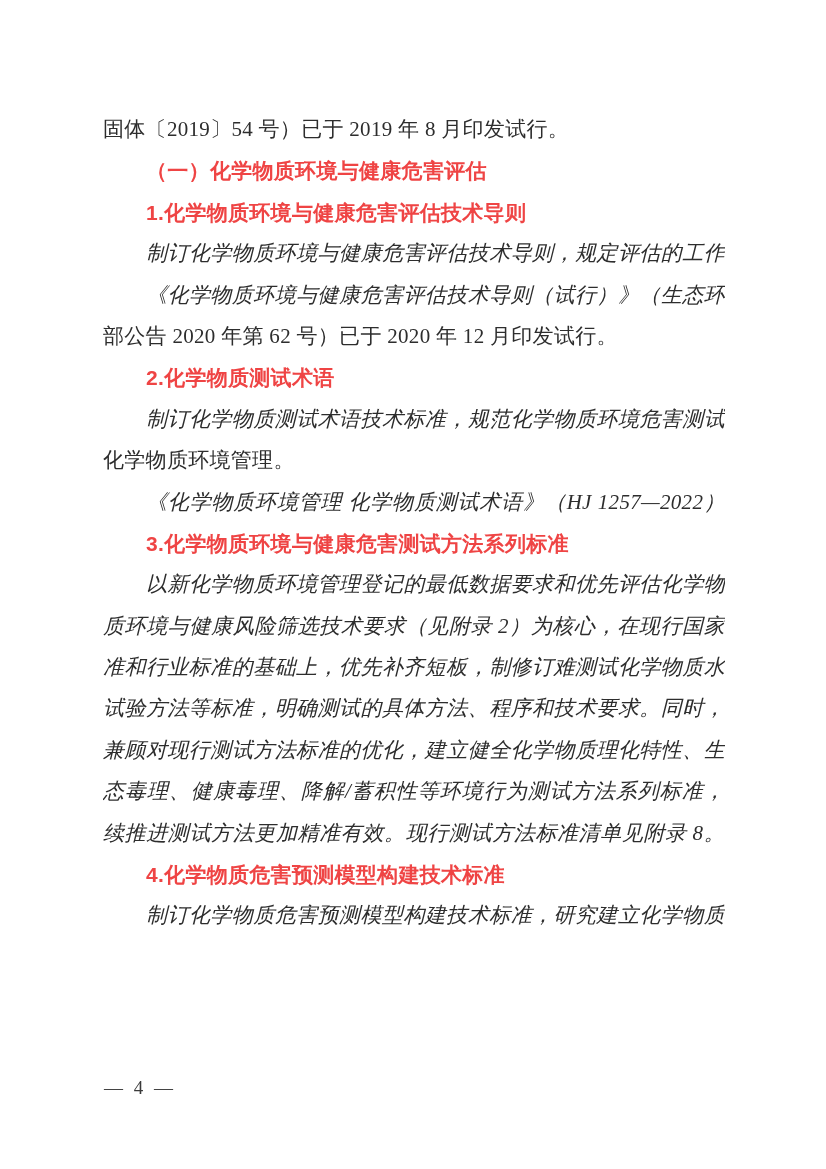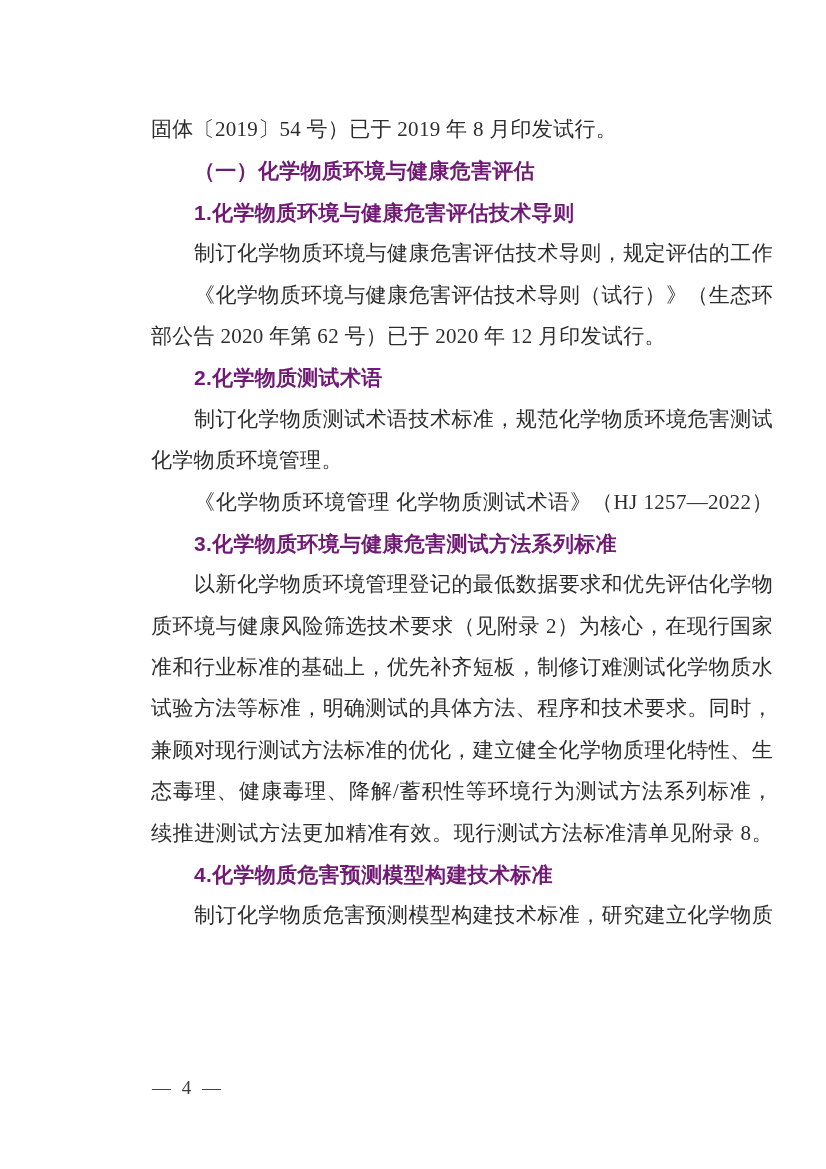--- a/index.html
+++ b/index.html
@@ -5,47 +5,47 @@
   * { margin: 0; padding: 0; box-sizing: border-box; }
   html, body { background: #ffffff; }
   .page {
     position: relative;
     width: 758px;
     height: 1169px;
     background: #ffffff;
     overflow: hidden;
     font-family: "Liberation Serif", "DejaVu Serif", serif;
     color: #2d2d2d;
-    margin-left: 48px;
   }
   .content {
     position: absolute;
     left: 103px;
     top: 109px;
     width: 622px;
   }
   .line {
     height: 41.4px;
     line-height: 41.4px;
     font-size: 21px;
     white-space: nowrap;
     letter-spacing: 0.3px;
   }
   .justify {
     white-space: normal;
     text-align: justify;
     text-align-last: justify;
     overflow: hidden;
+    font-style: italic;
   }
   .indent { padding-left: 43px; }
   .heading {
     font-family: "Liberation Sans", "DejaVu Sans", sans-serif;
     font-weight: 700;
     font-size: 21px;
-    color: #701a75;
+    color: #ef4444;
   }
   .pagenum {
     position: absolute;
     left: 104px;
     top: 1072px;
     height: 32px;
     line-height: 32px;
     font-size: 19px;
     letter-spacing: 3px;
     color: #3a3a3a;

